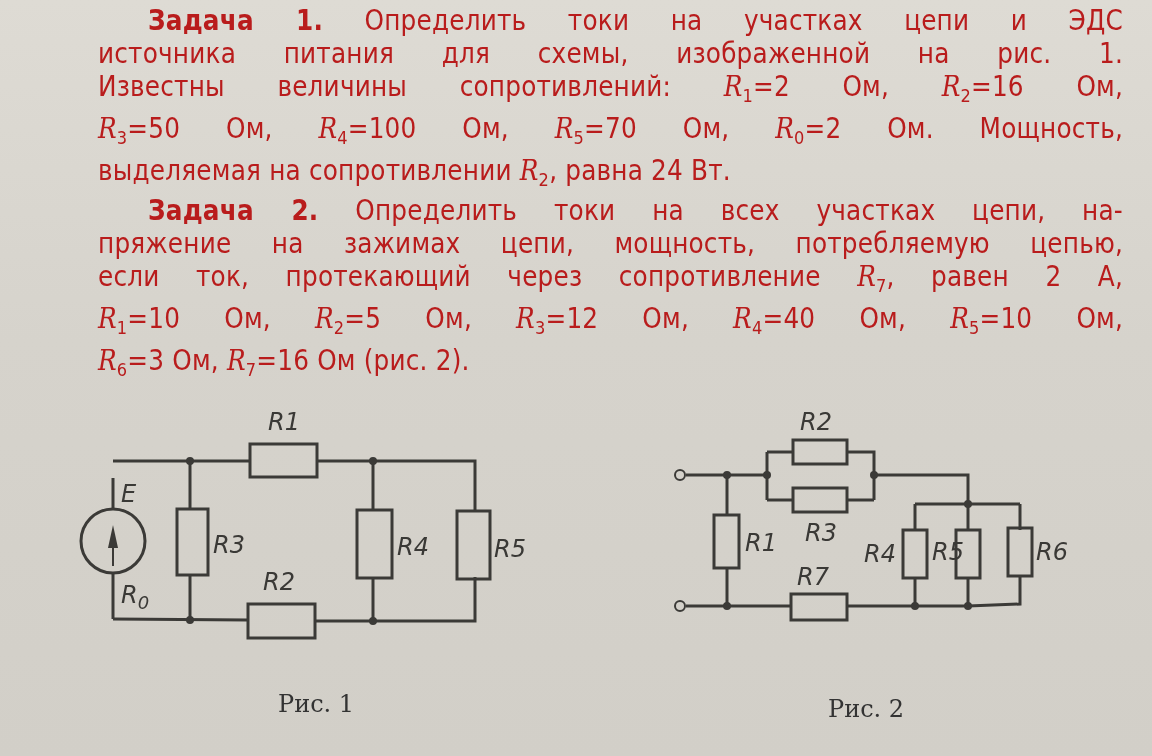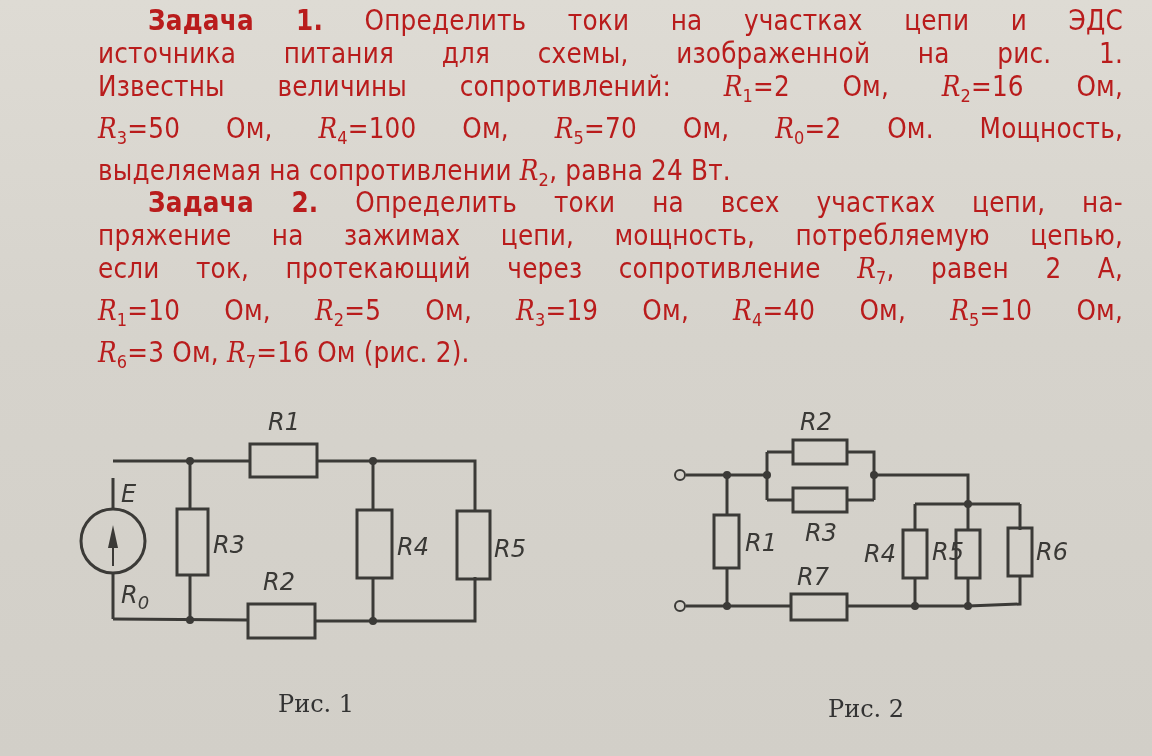--- a/index.html
+++ b/index.html
@@ -14,21 +14,21 @@
   .text-block {
     position:absolute; left:62px; width:1025px;
     font-family:"DejaVu Sans Condensed","DejaVu Sans","Liberation Sans",sans-serif;
     font-stretch:condensed;
     font-size:27.5px; line-height:33px; letter-spacing:0.2px;
     text-align:justify;
     color:#b91c1c;
     margin-left:36px;
   }
   .task1 { top:4px; }
-  .task2 { top:186px; }
+  .task2 { top:194px; }
   .line { display:block; text-align:justify; text-align-last:justify; white-space:nowrap; }
   .line.last { text-align-last:left; }
   .bold { font-weight:bold; }
   .var { font-style:italic; font-family:"DejaVu Serif","Liberation Serif",serif; }
   .sub { font-size:18px; vertical-align:-6px; font-style:normal; }
   svg { position:absolute; left:0; top:0; }
   .lbl { font-family:"DejaVu Sans","Liberation Sans",sans-serif; font-style:italic; font-size:24px; fill:#3a3936; }
   .cap { font-family:"DejaVu Serif","Liberation Serif",serif; font-size:24px; fill:#333; }
 </style>
 </head>
@@ -60,21 +60,21 @@
     <span class="bold">Задача 2.</span>
     <span>Определить токи на всех участках цепи, на-</span>
   </span>
   <span class="line">пряжение на зажимах цепи, мощность, потребляемую цепью,</span>
   <span class="line">
     <span>если ток, протекающий через сопротивление </span><span class="var">R</span><span class="sub">7</span><span>, равен 2 А,</span>
   </span>
   <span class="line">
     <span class="var">R</span><span class="sub">1</span>=<span>10 Ом</span>,
     <span class="var">R</span><span class="sub">2</span>=<span>5 Ом</span>,
-    <span class="var">R</span><span class="sub">3</span>=<span>19 Ом</span>,
+    <span class="var">R</span><span class="sub">3</span>=<span>12 Ом</span>,
     <span class="var">R</span><span class="sub">4</span>=<span>40 Ом</span>,
     <span class="var">R</span><span class="sub">5</span>=<span>10 Ом</span>,
   </span>
   <span class="line last">
     <span class="var">R</span><span class="sub">6</span>=<span>3 Ом</span>,
     <span class="var">R</span><span class="sub">7</span>=<span>16 Ом</span><span> (рис. 2).</span>
   </span>
 </div>
 
 <svg width="1152" height="756">

